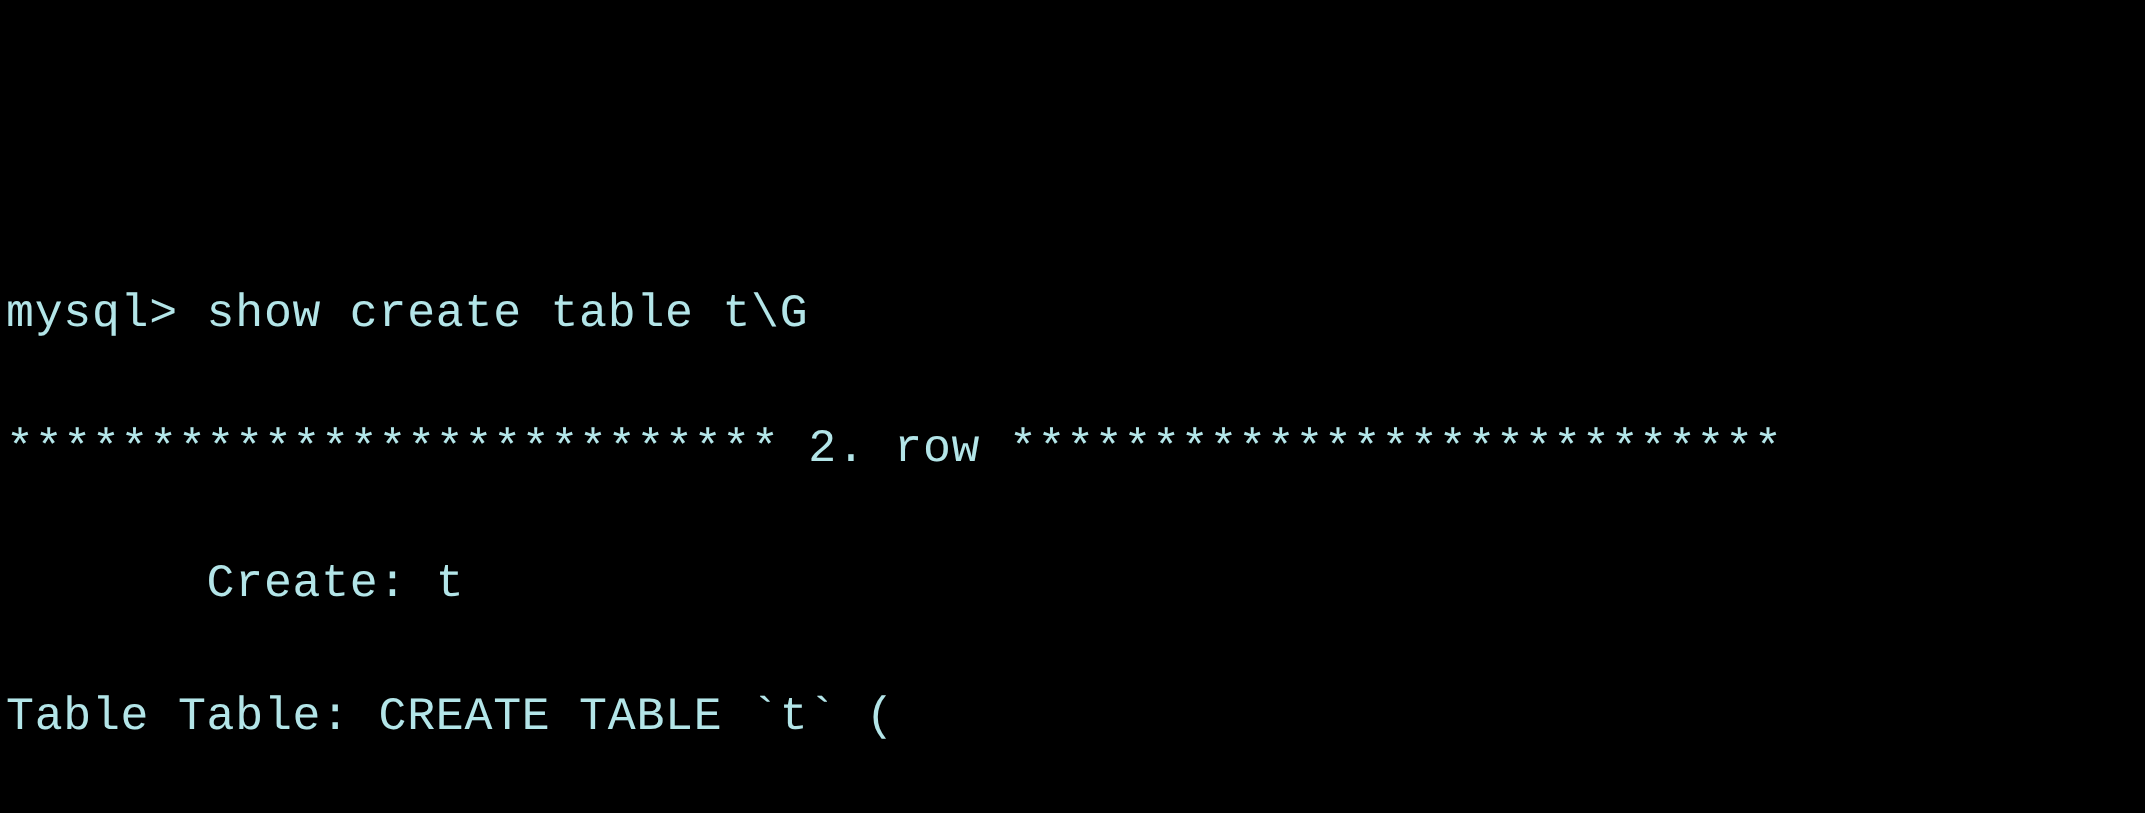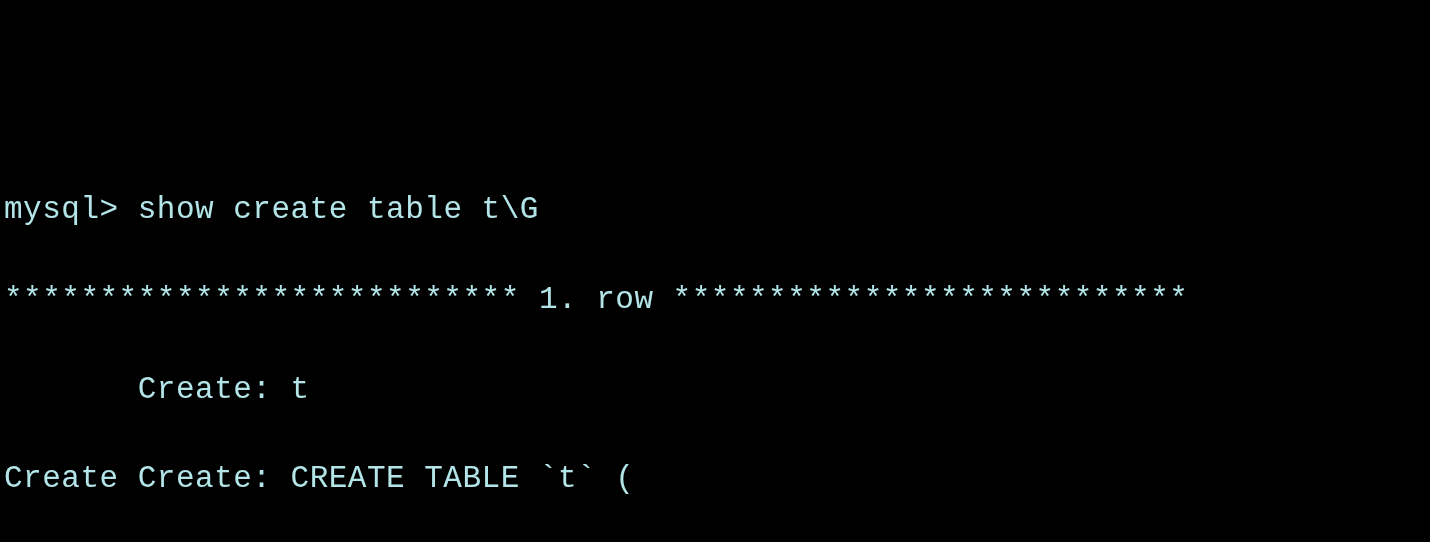--- a/index.html
+++ b/index.html
@@ -23,23 +23,23 @@
     .terminal-line {
       display: block;
     }
   </style>
 </head>
 <body>
 
 
 
 <span class="terminal-line"><span>mysql&gt; </span><span>show create table t\G</span></span>
-<span class="terminal-line">*************************** 1. row ***************************</span>
+<span class="terminal-line">*************************** 2. row ***************************</span>
 <span class="terminal-line"><span>       Create: </span><span>t</span></span>
-<span class="terminal-line"><span>Create Create: </span><span>CREATE TABLE `t` (</span></span>
+<span class="terminal-line"><span>Table Table: </span><span>CREATE TABLE `t` (</span></span>
 
 
 
 
 
 
 
 
 
 

